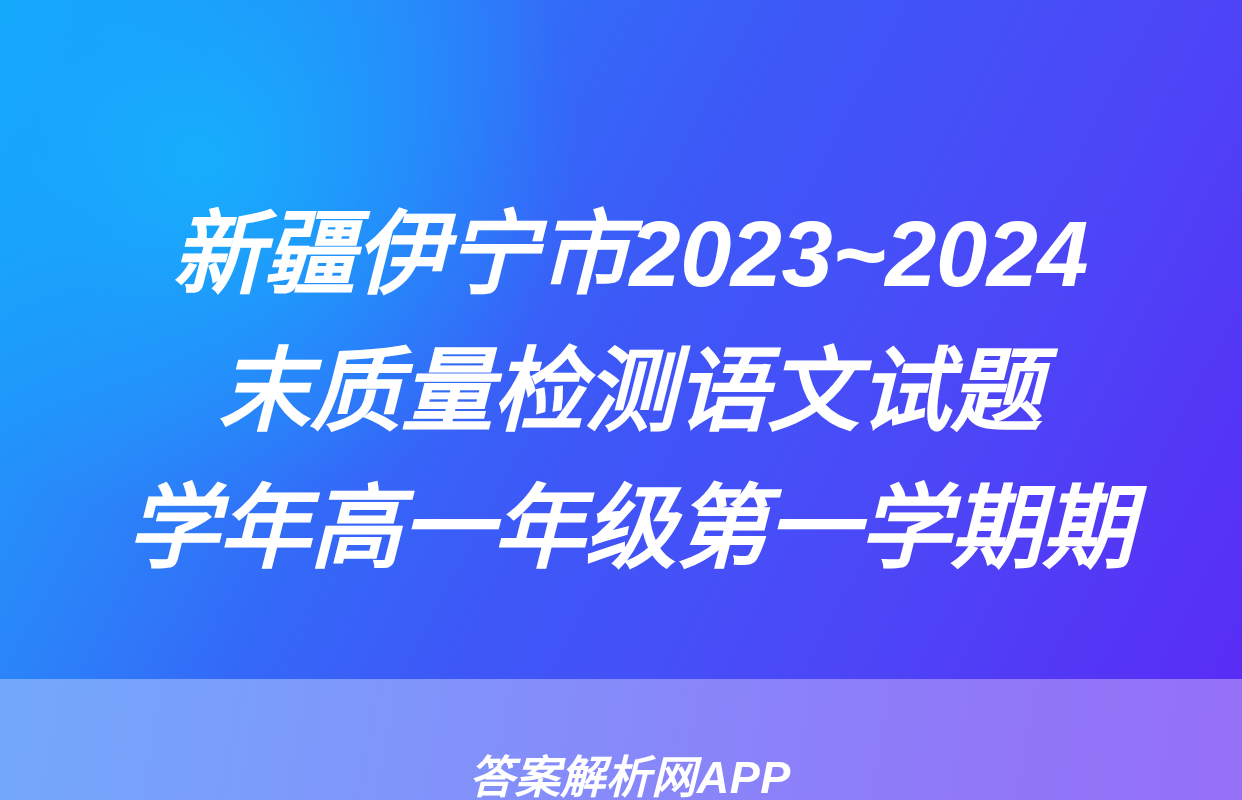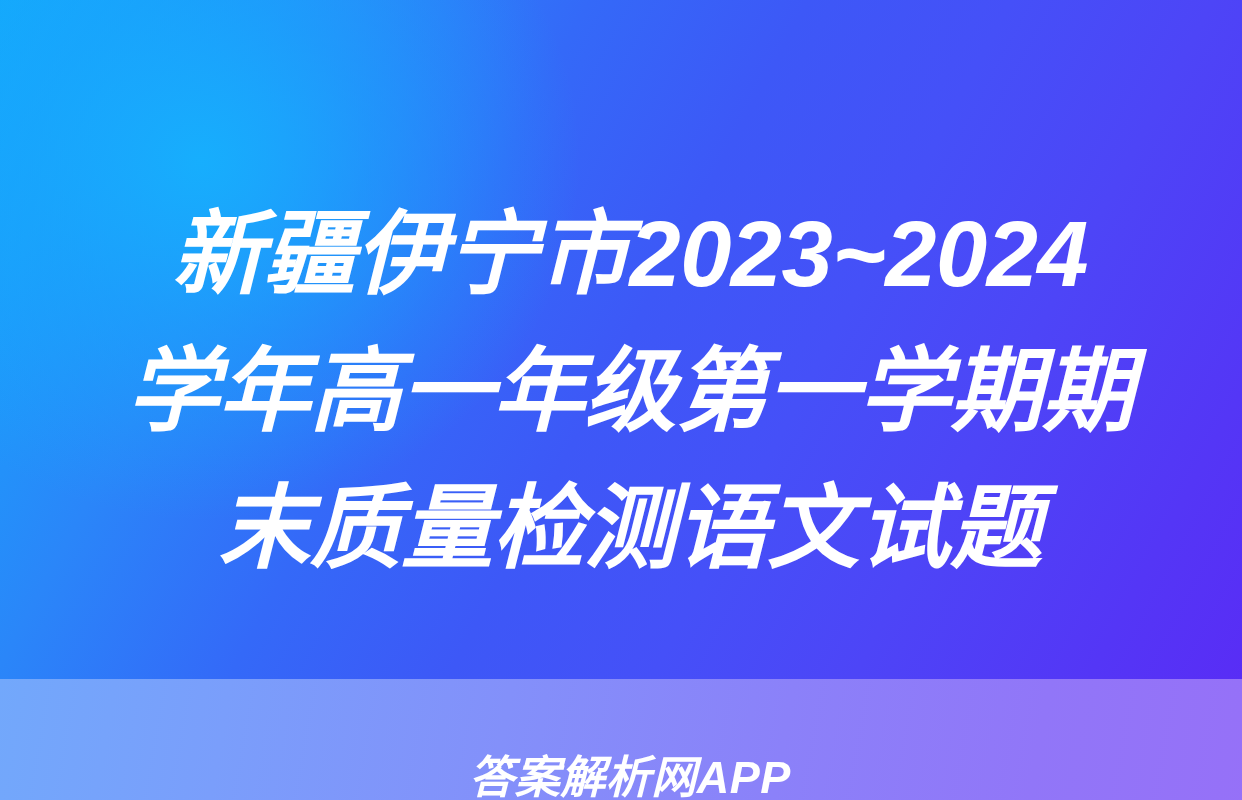--- a/index.html
+++ b/index.html
@@ -105,21 +105,21 @@
 </head>
 <body>
 
 <div id="banner">
 
   <div class="gradient-field"></div>
   <div class="corner-bloom"></div>
 
   <div class="title-block">
     <span class="title-line">新疆伊宁市2023~2024</span>
+    <span class="title-line">末质量检测语文试题</span>
     <span class="title-line">学年高一年级第一学期期</span>
-    <span class="title-line">末质量检测语文试题</span>
   </div>
 
   <div class="watermark-band">
     <span class="watermark-text">答案解析网APP</span>
   </div>
 
 </div>
 
 </body></html>

